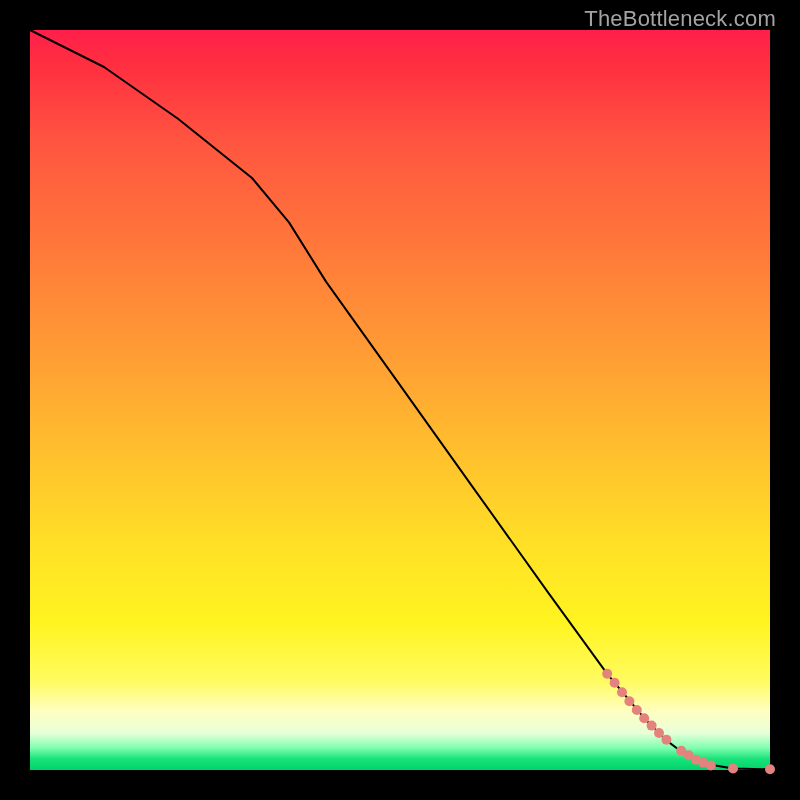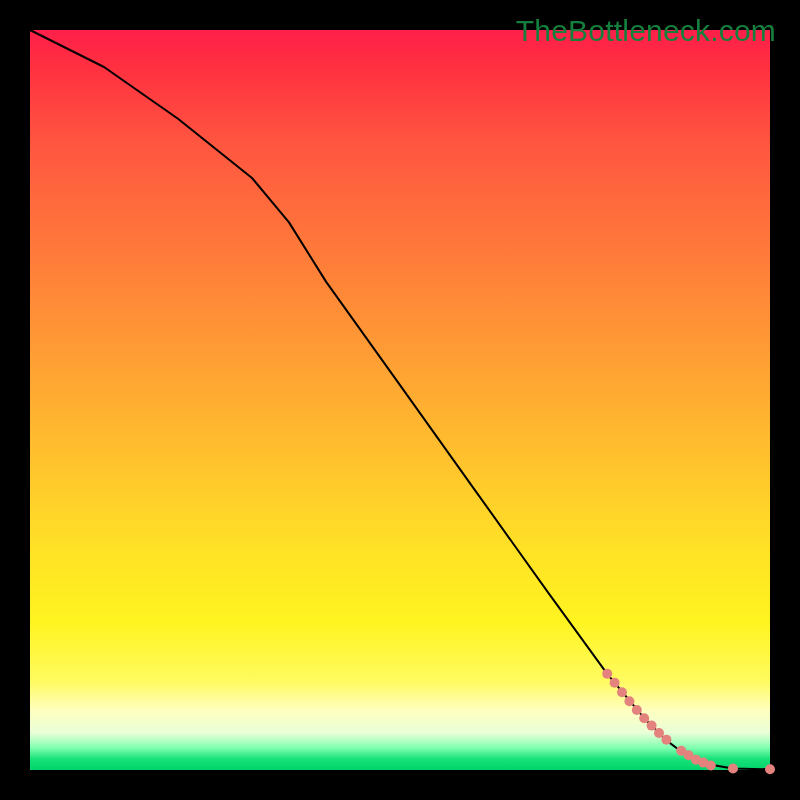--- a/index.html
+++ b/index.html
@@ -45,24 +45,24 @@
   svg.overlay {
     position: absolute;
     left: 30px;
     top: 30px;
     width: 740px;
     height: 740px;
     overflow: visible;
   }
   .watermark {
     position: absolute;
-    top: 14px;
+    top: 6px;
     right: 24px;
-    color: #15803d;
-    font-size: 30px;
+    color: #a3a3a3;
+    font-size: 22px;
     font-weight: 500;
     letter-spacing: 0.2px;
     user-select: none;
   }
 </style>
 </head>
 <body>
 
 <div class="stage">
   <div class="plot"></div>

